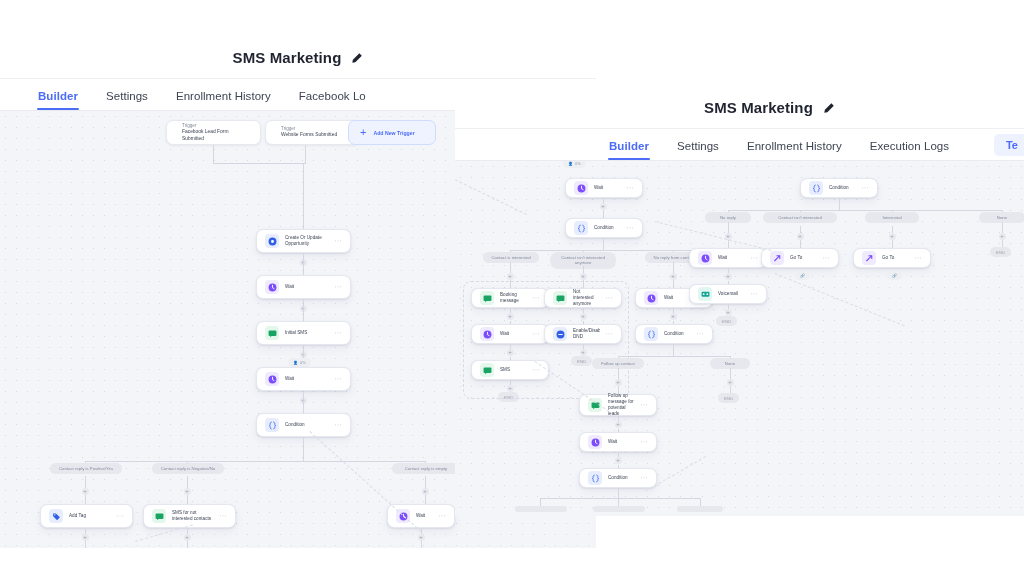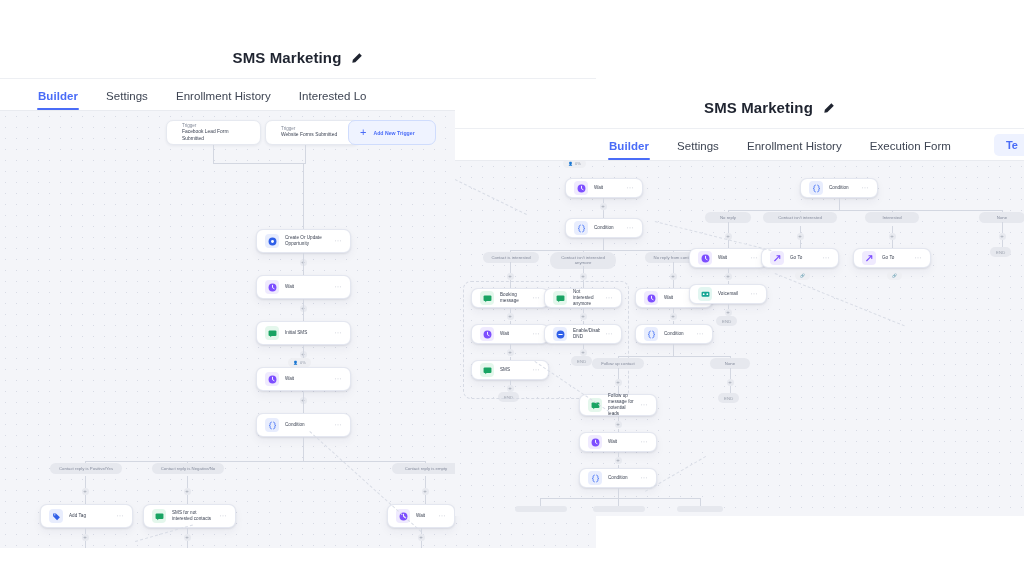--- a/index.html
+++ b/index.html
@@ -130,21 +130,21 @@
         <svg viewBox="0 0 16 16">
             <path d="M11.5 1.5l3 3-8 8-3.6.6.6-3.6z" fill="#1f2430"></path>
           </svg>
       </span>
     </div>
 
     <div class="tabbar" id="back-tabs">
         <div class="tab active">Builder</div>
         <div class="tab">Settings</div>
         <div class="tab">Enrollment History</div>
-        <div class="tab">Interested Lo</div>
+        <div class="tab">Facebook Lo</div>
       </div>
 
     <div class="canvas" id="back-canvas" style="height:437px;">
         <div class="trigger-card" style="left: 166px; top: 9px; width: 95px; height: 25px;">
           <div class="ic green"><svg viewBox="0 0 16 16">
               <rect x="3.5" y="2" width="9" height="12.5" rx="1.6" fill="none" stroke="#19a463" stroke-width="1.4"></rect>
               <rect x="6" y="0.8" width="4" height="2.4" rx="1" fill="#19a463"></rect>
             </svg></div>
           <div class="tlab">
             <div class="t1">Trigger</div>
@@ -301,21 +301,21 @@
         <svg viewBox="0 0 16 16">
             <path d="M11.5 1.5l3 3-8 8-3.6.6.6-3.6z" fill="#1f2430"></path>
           </svg>
       </span>
     </div>
 
     <div class="tabbar" id="front-tabs" style="padding-left:140px;">
       <div class="tab active">Builder</div>
         <div class="tab">Settings</div>
         <div class="tab">Enrollment History</div>
-        <div class="tab">Execution Form</div>
+        <div class="tab">Execution Logs</div>
         <div class="test-btn">Te</div>
     </div>
 
     <div class="canvas" id="front-canvas" style="height:355px;">
         <div class="zerobadge" style="left: 108px; top: -2px;">
           <span>👤</span>
           <span>0%</span>
         </div>
         <div class="node" style="left: 110px; top: 17px; width: 78px; height: 20px;">
           <div class="ic purple">

